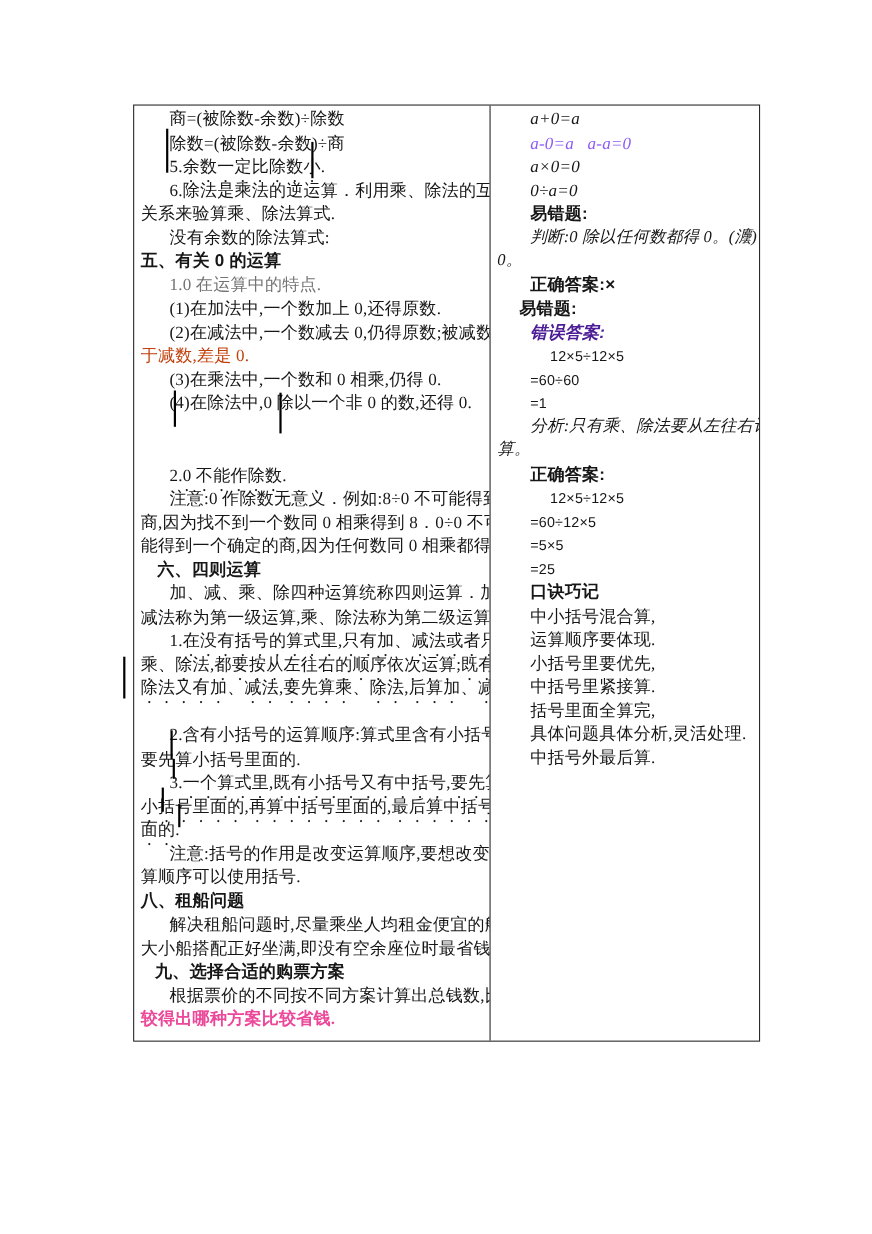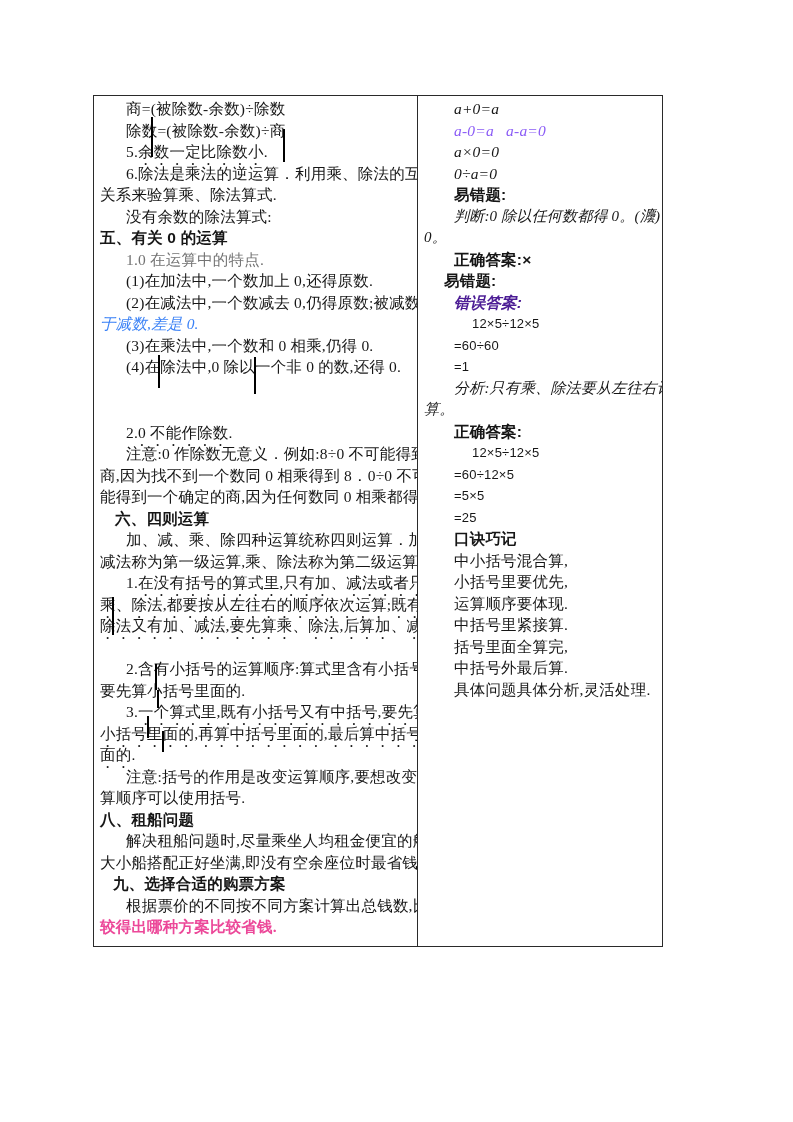--- a/index.html
+++ b/index.html
@@ -2,21 +2,21 @@
 <html><head>
 <meta charset="utf-8">
 <style>
   html,body{margin:0;padding:0;}
   body{
     width:793px;height:1122px;position:relative;background:#ffffff;
     font-family:"Liberation Serif",serif;overflow:hidden;
   }
   .page{position:absolute;inset:0;background:#ffffff;}
   .doc-table{
-    position:absolute;left:93px;top:95px;width:568px;height:850px;
+    position:absolute;left:121px;top:95px;width:568px;height:850px;
     border:1px solid #2a2a2a;display:flex;box-sizing:content-box;background:#ffffff;
   }
   .col{box-sizing:border-box;padding-top:2px;overflow:hidden;}
   .col-left{width:324px;border-right:1px solid #2a2a2a;}
   .col-right{flex:1;}
   .line{
     height:21.5px;line-height:21.5px;font-size:15.5px;color:#161616;
     white-space:pre;letter-spacing:0.2px;
   }
   .bold{font-family:"Liberation Sans",sans-serif;font-weight:bold;font-size:15.5px;}
@@ -39,21 +39,21 @@
         <div class="line" style="padding-left: 32px; color: rgb(22, 22, 22);"><span>商=(被除数-余数)÷除数</span></div>
         <div class="line" style="padding-left: 32px; color: rgb(22, 22, 22);"><span>除数=(被除数-余数)÷商</span></div>
         <div class="line" style="padding-left: 32px; color: rgb(22, 22, 22);"><span>5.</span><span class="em">余数一定比除数小.</span></div>
         <div class="line" style="padding-left: 32px; color: rgb(22, 22, 22);"><span>6.除法是乘法的逆运算．利用乘、除法的互逆</span></div>
         <div class="line" style="padding-left: 6px; color: rgb(22, 22, 22);"><span>关系来验算乘、除法算式.</span></div>
         <div class="line" style="padding-left: 32px; color: rgb(22, 22, 22);"><span>没有余数的除法算式:</span></div>
         <div class="line bold" style="padding-left: 6px; color: rgb(22, 22, 22);"><span>五、有关 0 的运算</span></div>
         <div class="line" style="padding-left: 32px; color: #737373;"><span>1.0 在运算中的特点.</span></div>
         <div class="line" style="padding-left: 32px; color: rgb(22, 22, 22);"><span>(1)在加法中,一个数加上 0,还得原数.</span></div>
         <div class="line" style="padding-left: 32px; color: rgb(22, 22, 22);"><span>(2)在减法中,一个数减去 0,仍得原数;被减数等</span></div>
-        <div class="line" style="padding-left: 6px; color: #3b82f6; font-style: italic;"><span>于减数,差是 0.</span></div>
+        <div class="line" style="padding-left: 6px; color: #c2410c;"><span>于减数,差是 0.</span></div>
         <div class="line" style="padding-left: 32px; color: rgb(22, 22, 22);"><span>(3)在乘法中,一个数和 0 相乘,仍得 0.</span></div>
         <div class="line" style="padding-left: 32px; color: rgb(22, 22, 22);"><span>(4)在除法中,0 除以一个非 0 的数,还得 0.</span></div>
         <div class="line" style="padding-left: 32px; color: rgb(22, 22, 22); margin-top: 44px;"><span>2.</span><span class="em">0 不能作除数.</span></div>
         <div class="line" style="padding-left: 32px; color: rgb(22, 22, 22);"><span>注意:0 作除数无意义．例如:8÷0 不可能得到</span></div>
         <div class="line" style="padding-left: 6px; color: rgb(22, 22, 22);"><span>商,因为找不到一个数同 0 相乘得到 8．0÷0 不可</span></div>
         <div class="line" style="padding-left: 6px; color: rgb(22, 22, 22);"><span>能得到一个确定的商,因为任何数同 0 相乘都得 0.</span></div>
         <div class="line bold" style="padding-left: 21px; color: rgb(22, 22, 22);"><span>六、四则运算</span></div>
         <div class="line" style="padding-left: 32px; color: rgb(22, 22, 22);"><span>加、减、乘、除四种运算统称四则运算．加、</span></div>
         <div class="line" style="padding-left: 6px; color: rgb(22, 22, 22);"><span>减法称为第一级运算,乘、除法称为第二级运算.</span></div>
         <div class="line" style="padding-left: 32px; color: rgb(22, 22, 22);"><span>1.</span><span class="em">在没有括号的算式里,只有加、减法或者只有</span></div>
@@ -90,26 +90,26 @@
         <div class="line num" style="padding-left: 36px; color: rgb(22, 22, 22);"><span>=1</span></div>
         <div class="line kai" style="padding-left: 36px; color: rgb(22, 22, 22);"><span>分析:只有乘、除法要从左往右计</span></div>
         <div class="line kai" style="padding-left: 6px; color: rgb(22, 22, 22);"><span>算。</span></div>
         <div class="line bold" style="padding-left: 36px; color: rgb(22, 22, 22);"><span>正确答案:</span></div>
         <div class="line num" style="padding-left: 54px; color: rgb(22, 22, 22);"><span>12×5÷12×5</span></div>
         <div class="line num" style="padding-left: 36px; color: rgb(22, 22, 22);"><span>=60÷12×5</span></div>
         <div class="line num" style="padding-left: 36px; color: rgb(22, 22, 22);"><span>=5×5</span></div>
         <div class="line num" style="padding-left: 36px; color: rgb(22, 22, 22);"><span>=25</span></div>
         <div class="line bold" style="padding-left: 36px; color: rgb(22, 22, 22);"><span>口诀巧记</span></div>
         <div class="line" style="padding-left: 36px; color: rgb(22, 22, 22);"><span>中小括号混合算,</span></div>
+        <div class="line" style="padding-left: 36px; color: rgb(22, 22, 22);"><span>运算顺序要体现.</span></div>
         <div class="line" style="padding-left: 36px; color: rgb(22, 22, 22);"><span>小括号里要优先,</span></div>
-        <div class="line" style="padding-left: 36px; color: rgb(22, 22, 22);"><span>运算顺序要体现.</span></div>
         <div class="line" style="padding-left: 36px; color: rgb(22, 22, 22);"><span>中括号里紧接算.</span></div>
         <div class="line" style="padding-left: 36px; color: rgb(22, 22, 22);"><span>括号里面全算完,</span></div>
+        <div class="line" style="padding-left: 36px; color: rgb(22, 22, 22);"><span>具体问题具体分析,灵活处理.</span></div>
         <div class="line" style="padding-left: 36px; color: rgb(22, 22, 22);"><span>中括号外最后算.</span></div>
-        <div class="line" style="padding-left: 36px; color: rgb(22, 22, 22);"><span>具体问题具体分析,灵活处理.</span></div>
       </div>
   </div>
 <div class="vbar" style="left: 151px; top: 117px; height: 40px;"></div>
     <div class="vbar" style="left: 283px; top: 129px; height: 33px;"></div>
     <div class="vbar" style="left: 158px; top: 355px; height: 33px;"></div>
     <div class="vbar" style="left: 254px; top: 357px; height: 37px;"></div>
     <div class="vbar" style="left: 112px; top: 597px; height: 38px;"></div>
     <div class="vbar" style="left: 155px; top: 664px; height: 26px;"></div>
     <div class="vbar" style="left: 157px; top: 690px; height: 18px;"></div>
     <div class="vbar" style="left: 147px; top: 716px; height: 22px;"></div>

